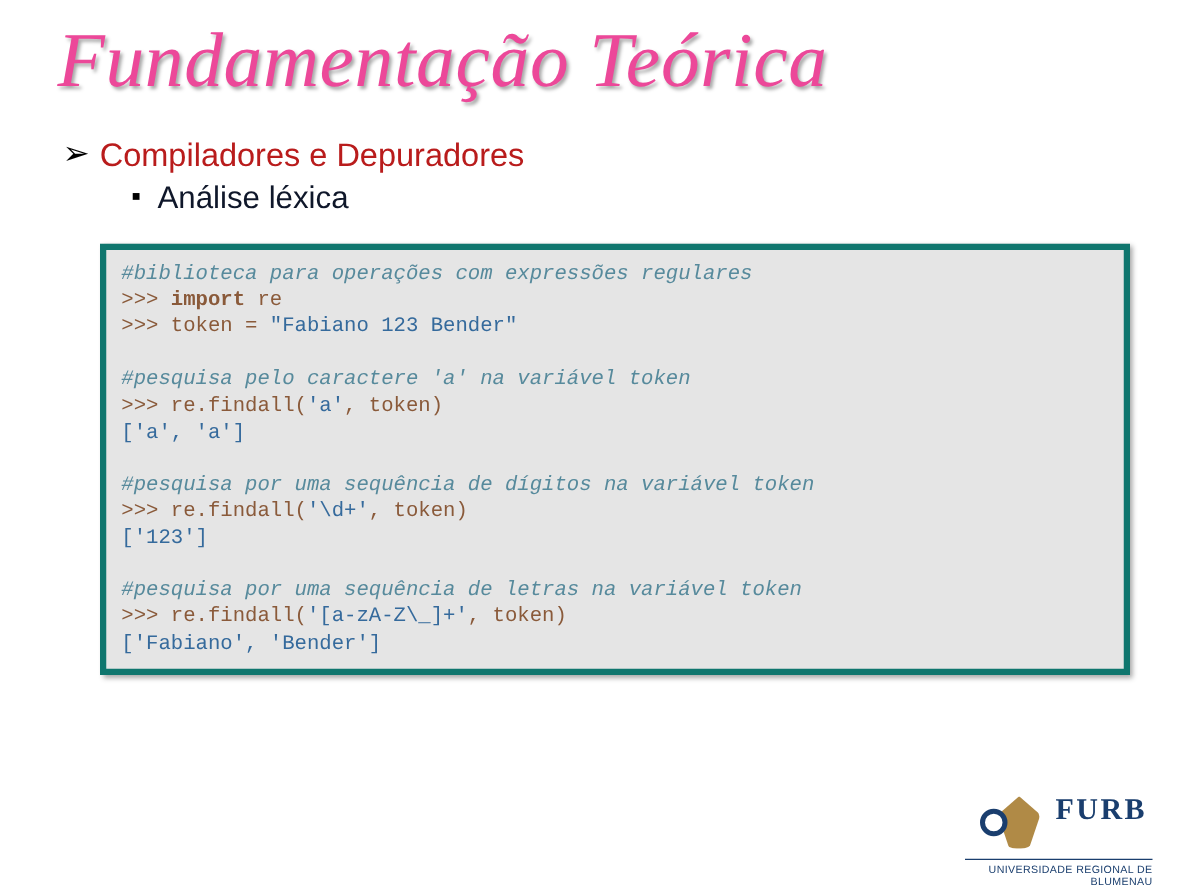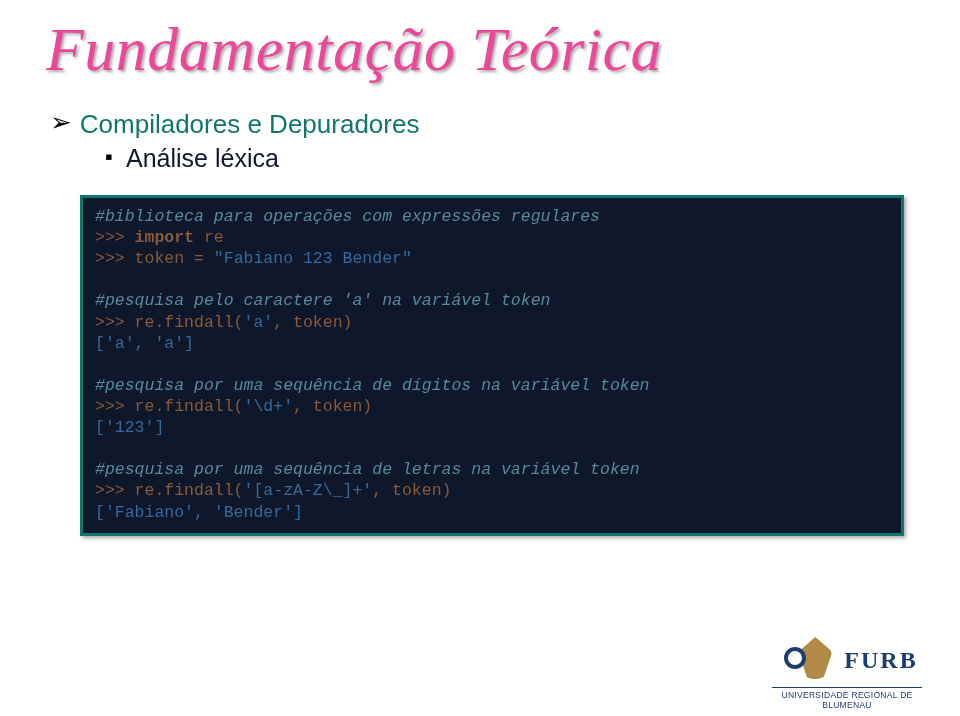--- a/index.html
+++ b/index.html
@@ -11,49 +11,49 @@
     font-weight: 400;
     font-size: 62px;
     color: #ec4899;
     text-shadow: 2px 2px 3px rgba(0,0,0,0.35);
     margin-top: 14px;
     letter-spacing: 0.5px;
   }
   .body { margin-top: 24px; padding-left: 4px; }
   .bl1 { display: flex; align-items: flex-start; margin-bottom: 4px; }
   .bl1 .mk { font-size: 26px; line-height: 1; margin-right: 8px; color: #000; }
-  .bl1 .tx { font-size: 26px; color: #0f766e; }
+  .bl1 .tx { font-size: 26px; color: #b91c1c; }
   .bl2 { display: flex; align-items: flex-start; margin-left: 52px; margin-top: 4px; }
   .bl2 .mk { font-size: 22px; line-height: 1.2; margin-right: 10px; color:#000; width:14px; text-align:center; }
   .bl2 .tx { font-size: 25px; color: #0f172a; }
   .codebox {
     margin: 22px 10px 0 30px;
-    border: 3px solid #0f766e;
+    border: 5px solid #0f766e;
     box-shadow: 2px 2px 4px rgba(0,0,0,0.35);
-    background: #0f172a;
+    background: #e5e5e5;
   }
   .codebox pre {
     font-family: "Courier New", monospace;
     font-size: 16.5px;
     line-height: 1.28;
     padding: 8px 12px 10px 12px;
     white-space: pre;
   }
   .c-comment { color: #578a9c; font-style: italic; }
   .c-prompt { color: #8a5a3a; }
   .c-kw { color: #8a5a3a; font-weight: bold; }
   .c-str { color: #356a9c; }
   .c-out { color: #356a9c; }
   .logo { position: absolute; right: 38px; bottom: 20px; width: 150px; text-align: center; }
-  .logo-row { display: flex; align-items: center; justify-content: center; gap: 10px; }
+  .logo-row { display: flex; align-items: flex-start; justify-content: center; gap: 10px; }
   .logo-mark { position: relative; width: 58px; height: 50px; }
   .logo-mark .circle { position:absolute; width:22px; height:22px; border-radius:50%; border:4px solid #1a3e6e; top:12px; left:8px; background:#fff; }
   .logo-mark .pin { position:absolute; width:34px; height:42px; background:#b08a46; left:22px; top:2px; clip-path: polygon(50% 0, 100% 35%, 73% 100%, 27% 100%, 0 35%); border-radius:50% 50% 45% 45%; }
   .logo-txt { font-family: "Times New Roman", serif; font-size: 24px; color:#1a3e6e; letter-spacing:2px; font-weight:600; }
-  .logo-sub { font-family: Arial, sans-serif; font-size: 8.5px; color:#1a3e6e; letter-spacing:0.3px; margin-top:2px; border-top:1px solid #1a3e6e; padding-top:2px; }
+  .logo-sub { font-family: Arial, sans-serif; font-size: 8.5px; color:#1a3e6e; letter-spacing:0.3px; margin-top:2px; border-top:1px solid #1a3e6e; padding-top:2px;text-align:right; }
 </style>
 </head>
 <body>
 
 <div class="slide">
   <div class="title">Fundamentação Teórica</div>
 
   <div class="body">
     <div class="bl1">
       <span class="mk">➢</span>

